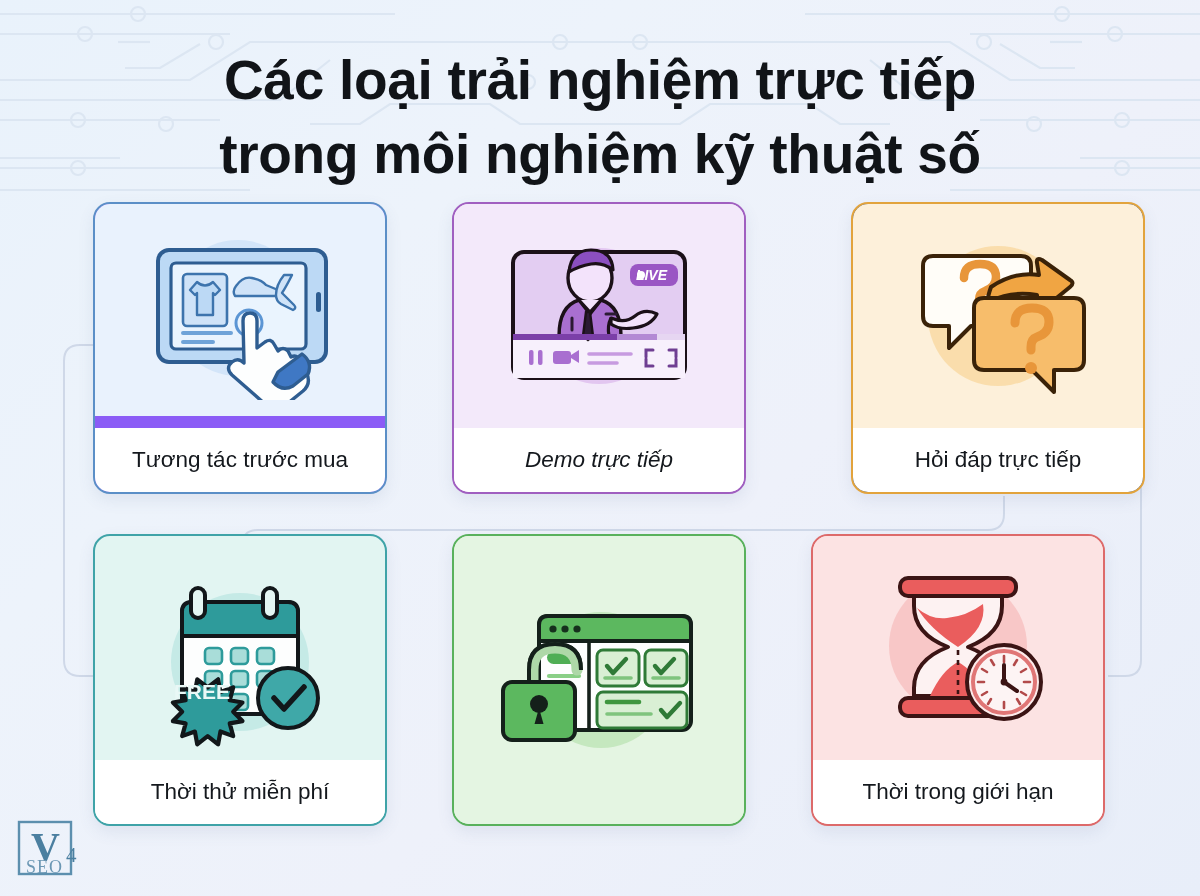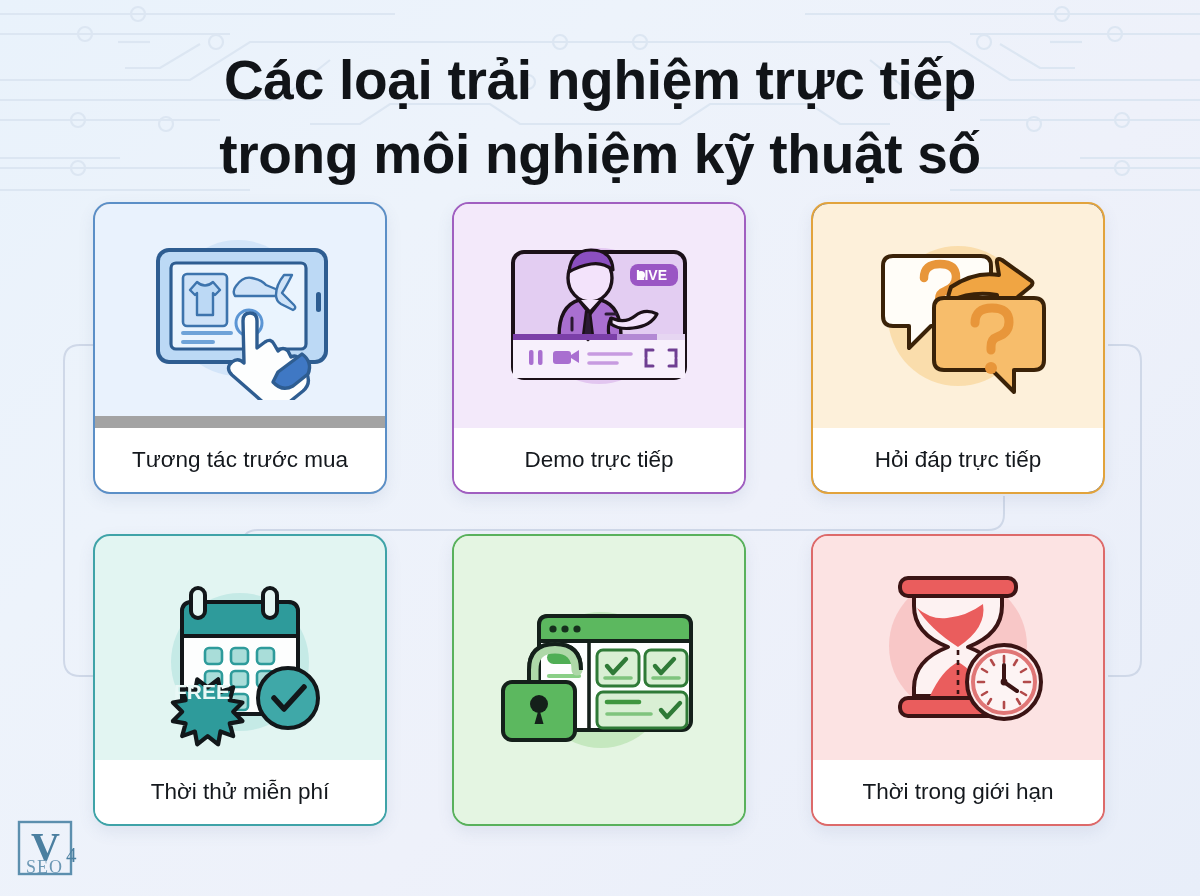--- a/index.html
+++ b/index.html
@@ -100,42 +100,42 @@
   </g>
 </svg>
 
 <div class="title-wrap">
   <div class="title-line">Các loại trải nghiệm trực tiếp</div>
   <div class="title-line">trong môi nghiệm kỹ thuật số</div>
 </div>
 
 <div class="grid">
 
-  <div class="card" style="border-color:#5b8fc7;background:#a3a3a3;gap:12px;">
+  <div class="card" style="border-color:#5b8fc7;background:#8b5cf6;gap:12px;">
     <div class="card-art" style="background:#e9f2fd;">
       <svg width="220" height="180" viewBox="0 0 220 180">
         <circle cx="108" cy="88" r="68" fill="#cfe3f8" opacity=".85"></circle>
         <rect x="28" y="30" width="168" height="112" rx="11" fill="#bcd9f5" stroke="#2e5d91" stroke-width="4"></rect>
         <rect x="41" y="43" width="135" height="86" rx="5" fill="#eaf4fe" stroke="#2e5d91" stroke-width="3.2"></rect>
         <rect x="53" y="54" width="44" height="52" rx="4" fill="#cfe3f8" stroke="#3d74ad" stroke-width="2.6"></rect>
         <path d="M67 62 q8 7 16 0 l7 8 -5 5 -2 -2 v22 h-16 v-22 l-2 2 -5 -5 z" fill="#bcd9f5" stroke="#3d74ad" stroke-width="2.4" stroke-linejoin="round"></path>
         <path d="M106 66 q7 -10 16 -8 q10 2 14 7 l12 5 q5 2 3 6 h-46 q-3 -5 1 -10 z" fill="#cfe3f8" stroke="#3d74ad" stroke-width="2.4" stroke-linejoin="round"></path>
         <path d="M106 76 h46" stroke="#3d74ad" stroke-width="2.2"></path>
         <path d="M162 55 q-6 12 -10 18 l12 12 q3 3 -1 5 l-12 -6 q-5 -3 -5 -9 q0 -10 8 -20 z" fill="#cfe3f8" stroke="#3d74ad" stroke-width="2.4" stroke-linejoin="round"></path>
         <path d="M53 113 h48 M53 122 h30" stroke="#6fa3d8" stroke-width="4" stroke-linecap="round"></path>
         <circle cx="119" cy="103" r="13" fill="none" stroke="#5b95d4" stroke-width="3"></circle>
         <rect x="186" y="72" width="5" height="20" rx="2.5" fill="#2e5d91"></rect>
         <path d="M113 101 q0 -8 7 -8 q7 0 7 8 v27 l8 -6 q6 -4 9 2 l4 7 q5 -5 10 0 l3 6 q6 -3 9 3 l6 12 q6 11 -3 19 l-16 13 q-11 9 -22 0 l-33 -29 q-7 -7 0 -13 q6 -5 12 1 z" fill="#fdfefe" stroke="#2e5d91" stroke-width="3.4" stroke-linejoin="round"></path>
         <path d="M148 152 l24 -18 q11 8 6 20 l-15 12 q-11 6 -20 -4 z" fill="#3f78c4" stroke="#2e5d91" stroke-width="3.4" stroke-linejoin="round"></path>
       </svg>
     </div>
     <div class="card-label">Tương tác trước mua</div>
   </div>
 
-  <div class="card" style="border-color:#a05fc0;background:#f3e9fa;">
+  <div class="card" style="border-color:#a05fc0;background:#f3e9fa;font-style:italic;">
     <div class="card-art" style="background:#f3e9fa;">
       <svg width="220" height="180" viewBox="0 0 220 180">
         <circle cx="110" cy="90" r="68" fill="#ddbdee" opacity=".8"></circle>
         <rect x="24" y="26" width="172" height="126" rx="11" fill="#e3cdf2" stroke="#1b1018" stroke-width="4"></rect>
         <rect x="24" y="110" width="172" height="42" rx="0" fill="#f7f0fc"></rect>
         <path d="M24 137 v4 a11 11 0 0 0 11 11 h150 a11 11 0 0 0 11 -11 v-4 z" fill="#f7f0fc"></path>
         <g>
           <path d="M74 104 q0 -26 24 -30 q10 -2 18 2 q14 7 14 28 z" fill="#a96fd0"></path>
           <ellipse cx="101" cy="52" rx="22" ry="24" fill="#f3e3fb" stroke="#1b1018" stroke-width="3.4"></ellipse>
           <path d="M80 46 q2 -22 22 -22 q21 0 22 20 q-10 -8 -22 -6 q-12 2 -22 8 z" fill="#8b4fc0" stroke="#1b1018" stroke-width="3.2" stroke-linejoin="round"></path>
@@ -166,21 +166,21 @@
           <path d="M164 124 h-7 v7"></path>
             <path d="M180 124 h7 v7"></path>
           <path d="M164 140 h-7 v-7"></path>
             <path d="M180 140 h7 v-7"></path>
         </g>
       </svg>
     </div>
     <div class="card-label">Demo trực tiếp</div>
   </div>
 
-  <div class="card" style="border-color:#e2a33c;background:#0f172a;">
+  <div class="card" style="border-color:#e2a33c;background:#0f172a;margin-left:40px;">
     <div class="card-art" style="background:#fdf0da;">
       <svg width="220" height="185" viewBox="0 0 220 185">
         <circle cx="110" cy="92" r="70" fill="#f8d79c" opacity=".75"></circle>
         <path d="M45 32 h88 q10 0 10 10 v50 q0 10 -10 10 h-50 l-22 22 v-22 h-16 q-10 0 -10 -10 v-50 q0 -10 10 -10 z" fill="#fffdf8" stroke="#3a2208" stroke-width="4" stroke-linejoin="round"></path>
         <path d="M76 54 q0 -14 16 -14 q16 0 16 13 q0 10 -11 14 q-6 2 -6 9 v3" fill="none" stroke="#e8963a" stroke-width="8.5" stroke-linecap="round"></path>
         <circle cx="91" cy="97" r="5.5" fill="#e8963a"></circle>
         <path d="M103 63 q24 -16 48 -12 l-2 -12 q-1 -6 5 -3 l28 20 q5 3 0 7 l-27 22 q-6 4 -6 -2 l0 -12 q-26 -4 -46 6 q-6 3 0 -14 z" fill="#f0a543" stroke="#3a2208" stroke-width="4" stroke-linejoin="round"></path>
         <path d="M96 74 h90 q10 0 10 10 v52 q0 10 -10 10 h-20 v22 l-22 -22 h-48 q-10 0 -10 -10 v-52 q0 -10 10 -10 z" fill="#f7bd6b" stroke="#3a2208" stroke-width="4" stroke-linejoin="round"></path>
         <path d="M127 99 q0 -15 17 -15 q17 0 17 14 q0 11 -12 15 q-6 2 -6 10 v3" fill="none" stroke="#e8963a" stroke-width="9" stroke-linecap="round"></path>
         <circle cx="143" cy="144" r="6" fill="#e8963a"></circle>

